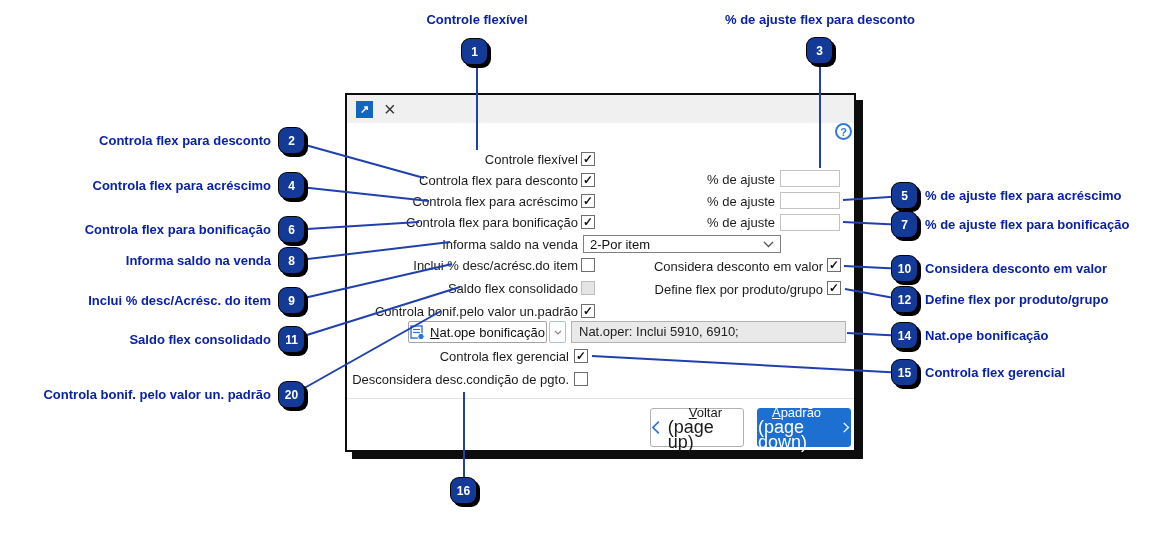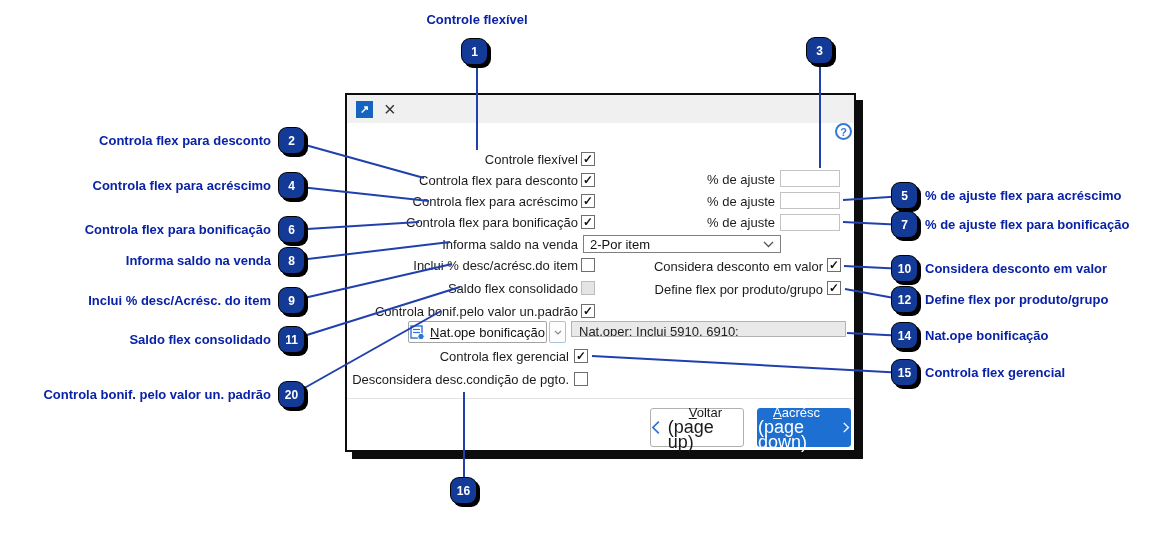--- a/index.html
+++ b/index.html
@@ -35,21 +35,21 @@
   .combo { position:absolute; left:236px; top:140px; width:198px; height:18px; border:1px solid #7f7f7f;
            background:#fff; font-size:13px; color:#111; display:flex; align-items:center;
            padding:0 6px; white-space:nowrap; }
   .combo svg { margin-left:auto; }
 
   .nat-btn { position:absolute; left:61px; top:226px; width:139px; height:22px; border:1px solid #a3a3a3;
              border-radius:2px; background:#fff; display:flex; align-items:center; justify-content:center;
              gap:5px; font-size:13px; color:#111; white-space:nowrap; }
   .nat-dd { position:absolute; left:202px; top:226px; width:17px; height:22px; border:1px solid #a9c0dc;
             border-radius:2px; background:#fdfdfd; display:flex; align-items:center; justify-content:center; }
-  .nat-field { position:absolute; left:224px; top:226px; width:275px; height:16px; background:#e9e9e9;
+  .nat-field { position:absolute; left:224px; top:226px; width:275px; height:22px; background:#e9e9e9;
                border:1px solid #b3b3b3; font-size:13px; color:#222; line-height:20px; padding:0 7px;
                white-space:nowrap; overflow:hidden; }
 
   .divider { position:absolute; left:0; top:303px; width:100%; height:1px; background:#e3e3e3; }
 
   .wiz-btn { position:absolute; top:313px; width:94px; height:39px; border-radius:3px; display:flex;
              align-items:center; justify-content:center; gap:8px; font-size:13px; }
   .btn-voltar { left:303px; background:#fff; border:1px solid #b0b0b0; color:#1a1a1a; }
   .btn-avancar { left:410px; background:#1d6fd2; border:1px solid #1d6fd2; color:#fff; }
   .wiz-btn .twoline { display:flex; flex-direction:column; align-items:center; line-height:15px; }
@@ -151,21 +151,21 @@
       <svg width="9" height="15" viewBox="0 0 9 15">
           <polyline points="8,1.5 2,7.5 8,13.5" fill="none" stroke="#2e74d9" stroke-width="1.8"></polyline>
         </svg>
       <span class="twoline">
         <span><span class="mn">V</span><span>oltar</span></span>
         <span class="sub">(page up)</span>
       </span>
     </div>
     <div class="wiz-btn btn-avancar">
       <span class="twoline">
-        <span><span class="mn">A</span><span>acrésc</span></span>
+        <span><span class="mn">A</span><span>padrão</span></span>
         <span class="sub">(page down)</span>
       </span>
       <svg width="9" height="15" viewBox="0 0 9 15">
           <polyline points="1,1.5 7,7.5 1,13.5" fill="none" stroke="#ffffff" stroke-width="1.8"></polyline>
         </svg>
     </div>
   </div>
 
   <svg class="lines" width="1169" height="549">
     <g stroke="#2040ad" stroke-width="2" fill="none">
@@ -184,20 +184,21 @@
       <line x1="292" y1="395" x2="441" y2="311"></line>
       <line x1="905" y1="336" x2="847" y2="333"></line>
       <line x1="905" y1="373" x2="592" y2="356"></line>
       <line x1="464" y1="492" x2="464" y2="392"></line>
     </g>
   </svg>
 
   <div class="flabel" style="left:477px;top:12px">Controle flexível</div>
   <div class="badge abs" style="left:462px;top:39px">1</div>
 
+  <div class="flabel" style="left:820px;top:12px">% de ajuste flex para desconto</div>
   <div class="badge abs" style="left:807px;top:38px">3</div>
 
   <div class="co-left" style="top:128px">
     <span class="lbl">Controla flex para desconto</span>
     <span class="badge">2</span>
   </div>
   <div class="co-left" style="top:173px">
     <span class="lbl">Controla flex para acréscimo</span>
     <span class="badge">4</span>
   </div>

